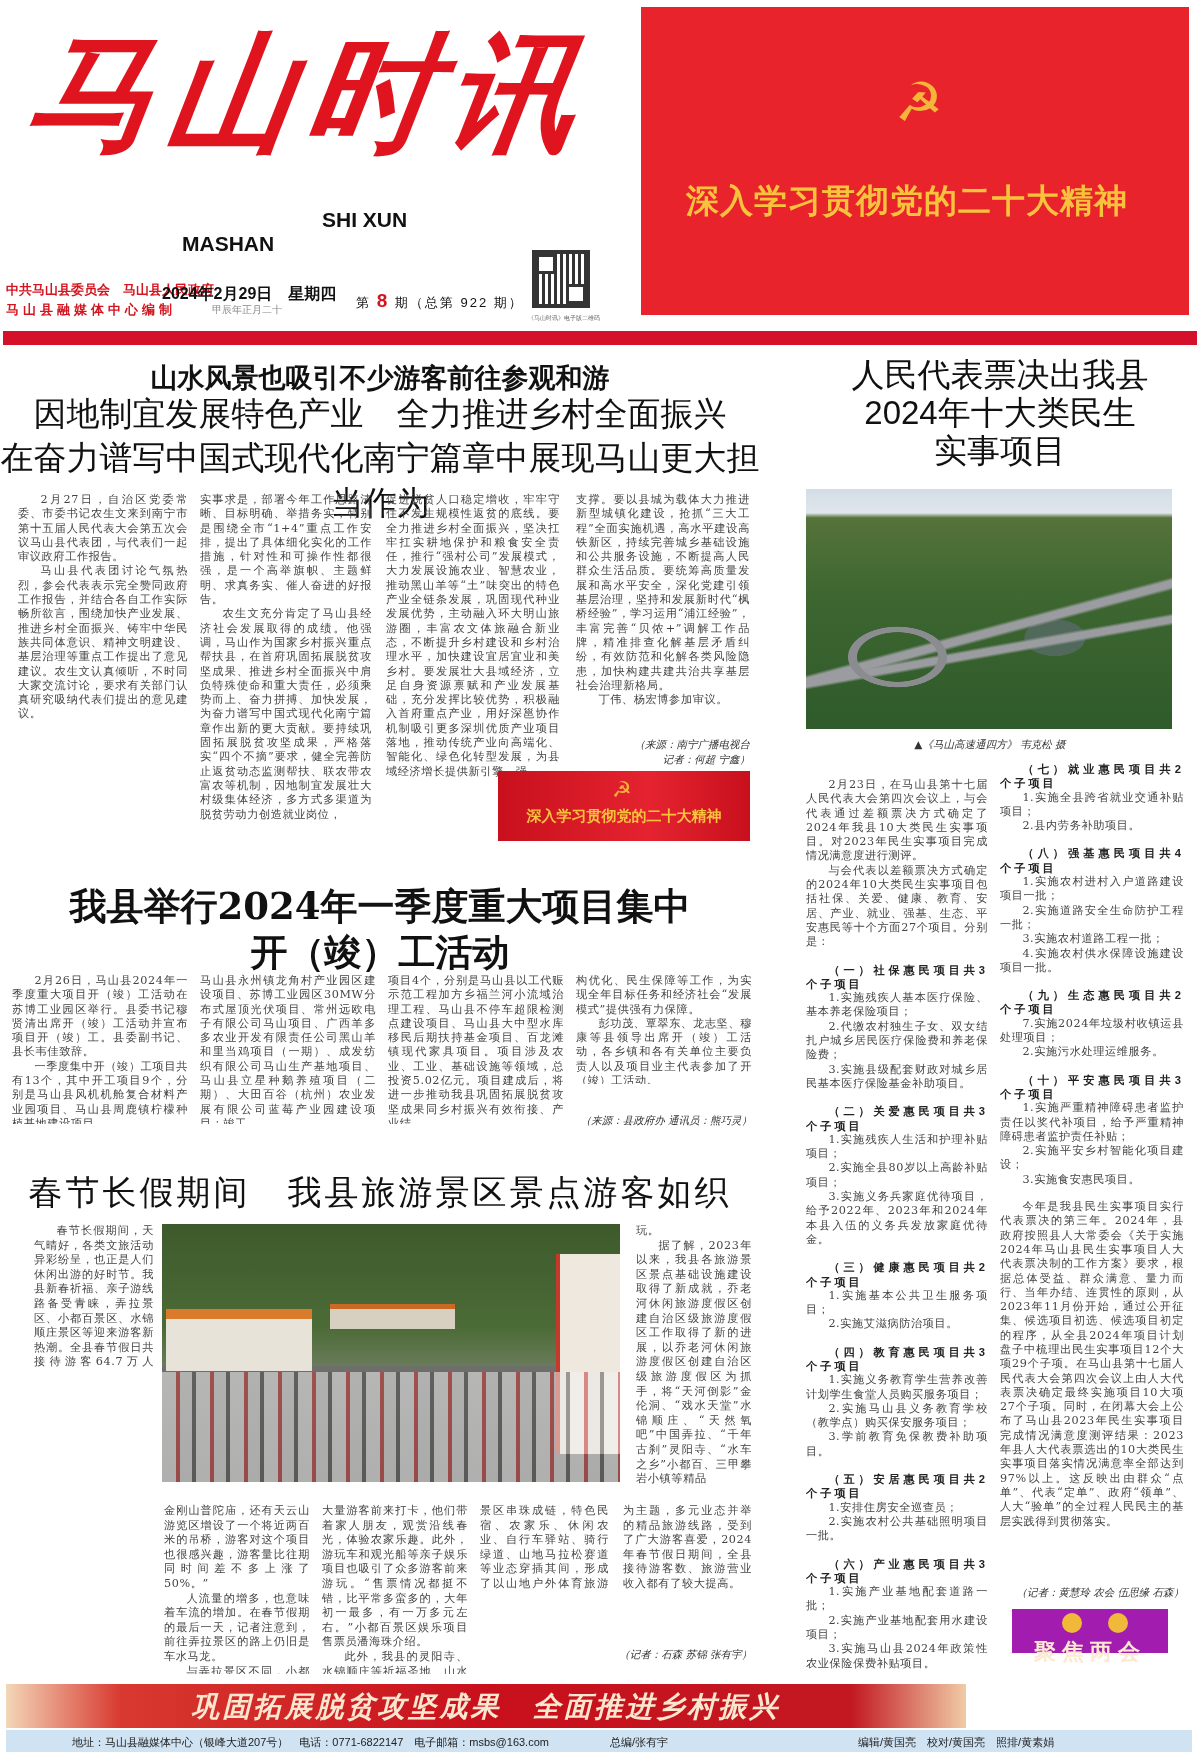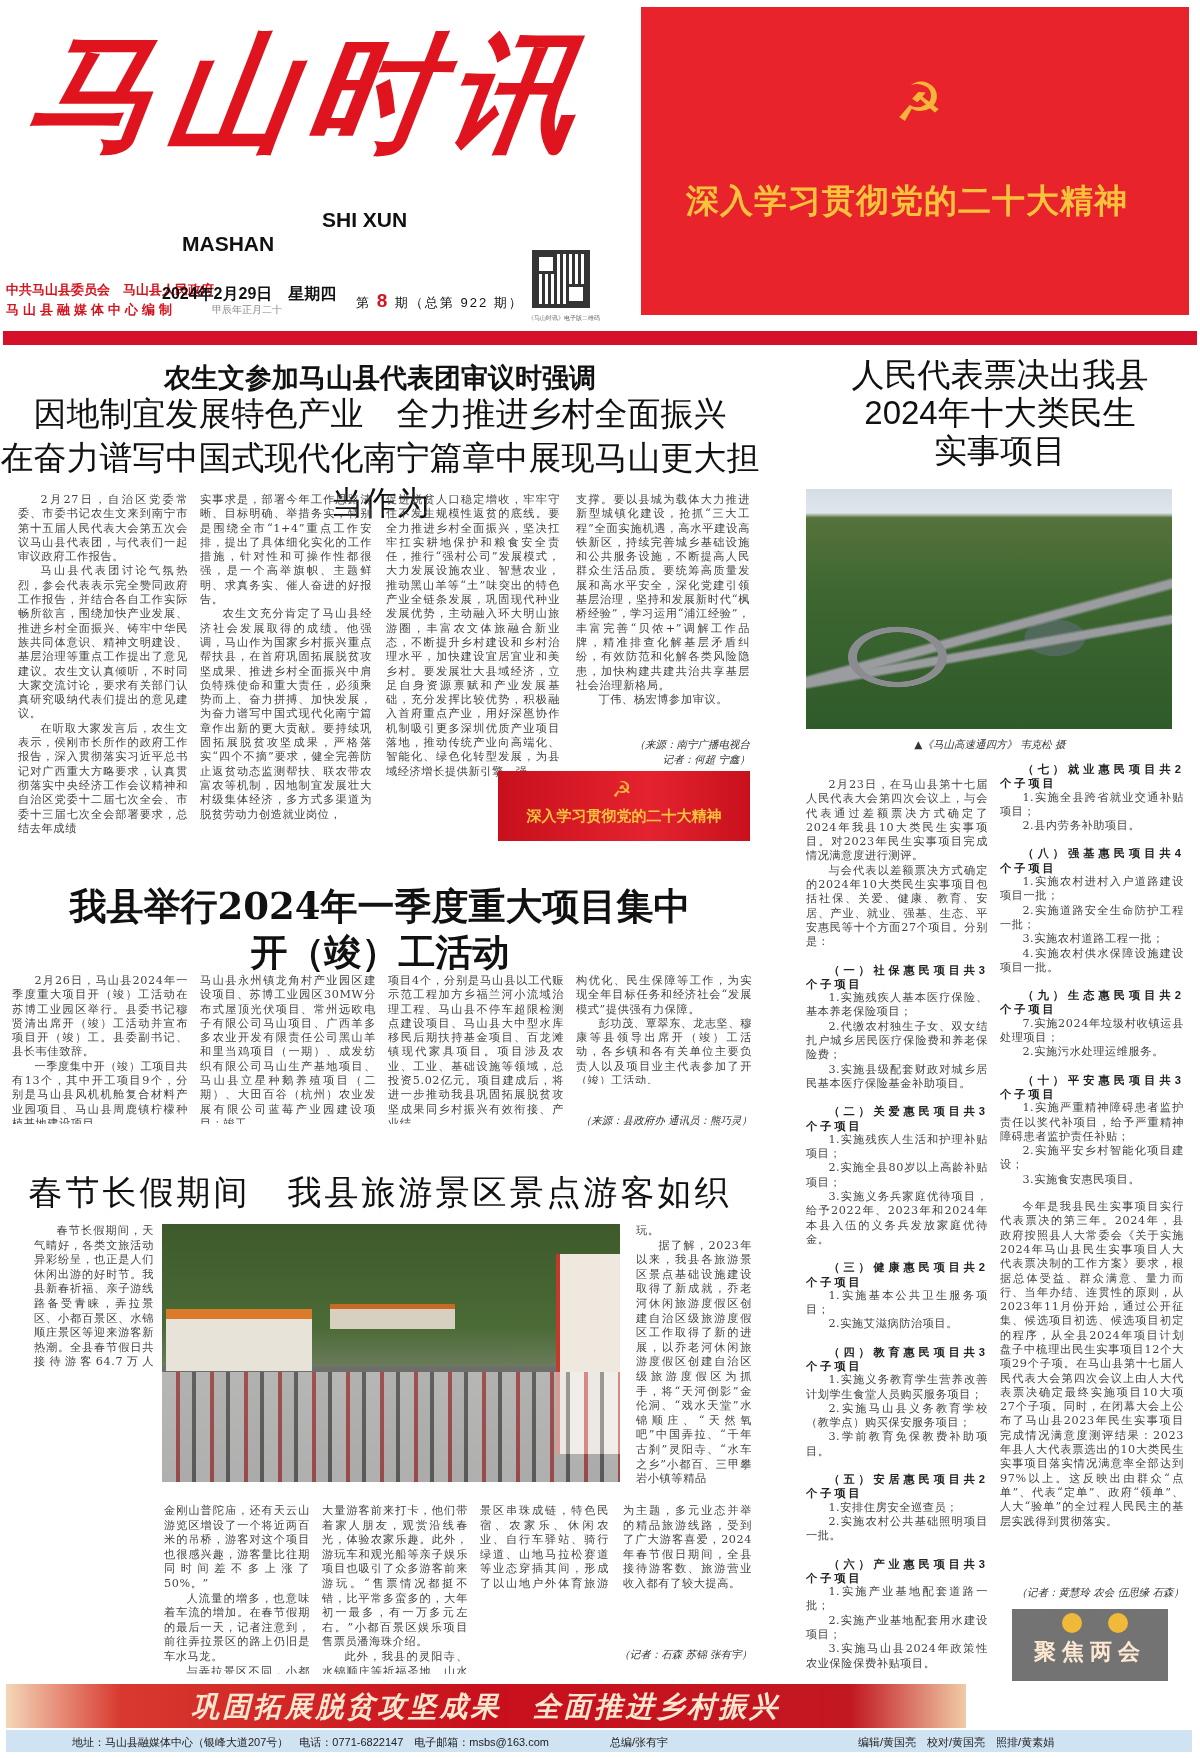--- a/index.html
+++ b/index.html
@@ -87,21 +87,21 @@
   .photo-road { position: absolute; left: 806px; top: 489px; width: 366px; height: 240px;
                 background:
                   radial-gradient(ellipse at 25% 70%, transparent 40px, #8a8c90 41px, #8a8c90 49px, transparent 50px),
                   linear-gradient(165deg, transparent 55%, #9a9ca0 56%, #9a9ca0 58%, transparent 59%),
                   linear-gradient(170deg, transparent 62%, #9a9ca0 63%, #9a9ca0 65%, transparent 66%),
                   radial-gradient(ellipse at 68% 62%, #51695a 0 30px, transparent 31px),
                   linear-gradient(180deg, #d4dde6 0%, #dfe6ec 10%, #55733a 12%, #3d6630 45%, #2f5a2a 100%); }
   .photo-cap { position: absolute; left: 805px; top: 738px; width: 370px; text-align: center; font-size: 10.5px; color: #333; font-style: italic; }
   .sub-h { font-weight: bold; font-family: "Liberation Sans", sans-serif; color: #222; letter-spacing: 3px; margin-top: 13px; text-indent: 2em; }
 
-  .lianghui { position: absolute; left: 1012px; top: 1609px; width: 156px; height: 72px; background: #737373; }
+  .lianghui { position: absolute; left: 1012px; top: 1609px; width: 156px; height: 44px; background: #a21caf; }
   .lianghui .t { position: absolute; left: 0; top: 28px; width: 100%; text-align: center; color: #fde8d2;
                  font-family: "DejaVu Sans", sans-serif; font-weight: bold; font-size: 22px; letter-spacing: 6px; }
   .lianghui .e1, .lianghui .e2 { position: absolute; top: 4px; width: 20px; height: 20px; border-radius: 50%; background: #f0b93a; }
   .lianghui .e1 { left: 50px; } .lianghui .e2 { left: 96px; }
 
   
   .footer-banner { position: absolute; left: 6px; top: 1684px; width: 960px; height: 44px;
                    background: linear-gradient(90deg, #f3d6b8 0%, #d8392f 12%, #c8101c 50%, #c21822 88%, #f0cba6 100%); }
   .footer-banner .t { position: absolute; left: 0; top: 4px; width: 100%; text-align: center; color: #fbe7cf;
                       font-family: "DejaVu Serif", serif; font-weight: bold; font-style: italic; font-size: 28px; letter-spacing: 3px; }
@@ -128,28 +128,27 @@
   <div class="qr"></div>
   <div class="qr-cap">《马山时讯》电子版二维码</div>
 
   <div class="banner-top">
     <div class="emblem">☭</div>
     <div class="slogan">深入学习贯彻党的二十大精神</div>
   </div>
 </div>
 <div class="redbar"></div>
 
-<div class="h1 a1-kicker">农生文参加马山县代表团审议时强调</div>
+<div class="h1 a1-kicker">山水风景也吸引不少游客前往参观和游</div>
 <div class="h1 a1-title1">因地制宜发展特色产业　全力推进乡村全面振兴</div>
 <div class="h1 a1-title2">在奋力谱写中国式现代化南宁篇章中展现马山更大担当作为</div>
 
 <div class="col" style="left:18px;top:493px;width:170px;height:342px;overflow:hidden">
   <p>2月27日，自治区党委常委、市委书记农生文来到南宁市第十五届人民代表大会第五次会议马山县代表团，与代表们一起审议政府工作报告。</p>
   <p>马山县代表团讨论气氛热烈，参会代表表示完全赞同政府工作报告，并结合各自工作实际畅所欲言，围绕加快产业发展、推进乡村全面振兴、铸牢中华民族共同体意识、精神文明建设、基层治理等重点工作提出了意见建议。农生文认真倾听，不时同大家交流讨论，要求有关部门认真研究吸纳代表们提出的意见建议。</p>
-  <p>在听取大家发言后，农生文表示，侯刚市长所作的政府工作报告，深入贯彻落实习近平总书记对广西重大方略要求，认真贯彻落实中央经济工作会议精神和自治区党委十二届七次全会、市委十三届七次全会部署要求，总结去年成绩</p>
 </div>
 <div class="col" style="left:200px;top:493px;width:172px;height:342px;overflow:hidden">
   <p style="text-indent:0">实事求是，部署今年工作思路清晰、目标明确、举措务实，特别是围绕全市“1+4”重点工作安排，提出了具体细化实化的工作措施，针对性和可操作性都很强，是一个高举旗帜、主题鲜明、求真务实、催人奋进的好报告。</p>
   <p>农生文充分肯定了马山县经济社会发展取得的成绩。他强调，马山作为国家乡村振兴重点帮扶县，在首府巩固拓展脱贫攻坚成果、推进乡村全面振兴中肩负特殊使命和重大责任，必须乘势而上、奋力拼搏、加快发展，为奋力谱写中国式现代化南宁篇章作出新的更大贡献。要持续巩固拓展脱贫攻坚成果，严格落实“四个不摘”要求，健全完善防止返贫动态监测帮扶、联农带农富农等机制，因地制宜发展壮大村级集体经济，多方式多渠道为脱贫劳动力创造就业岗位，</p>
 </div>
 <div class="col" style="left:386px;top:493px;width:174px;height:342px;overflow:hidden">
   <p style="text-indent:0">促进脱贫人口稳定增收，牢牢守住不发生规模性返贫的底线。要全力推进乡村全面振兴，坚决扛牢扛实耕地保护和粮食安全责任，推行“强村公司”发展模式，大力发展设施农业、智慧农业，推动黑山羊等“土”味突出的特色产业全链条发展，巩固现代种业发展优势，主动融入环大明山旅游圈，丰富农文体旅融合新业态，不断提升乡村建设和乡村治理水平，加快建设宜居宜业和美乡村。要发展壮大县域经济，立足自身资源禀赋和产业发展基础，充分发挥比较优势，积极融入首府重点产业，用好深邕协作机制吸引更多深圳优质产业项目落地，推动传统产业向高端化、智能化、绿色化转型发展，为县域经济增长提供新引擎、强</p>
 </div>
 <div class="col" style="left:576px;top:493px;width:174px;height:230px;overflow:hidden">
   <p style="text-indent:0">支撑。要以县城为载体大力推进新型城镇化建设，抢抓“三大工程”全面实施机遇，高水平建设高铁新区，持续完善城乡基础设施和公共服务设施，不断提高人民群众生活品质。要统筹高质量发展和高水平安全，深化党建引领基层治理，坚持和发展新时代“枫桥经验”，学习运用“浦江经验”，丰富完善“贝侬+”调解工作品牌，精准排查化解基层矛盾纠纷，有效防范和化解各类风险隐患，加快构建共建共治共享基层社会治理新格局。</p>

